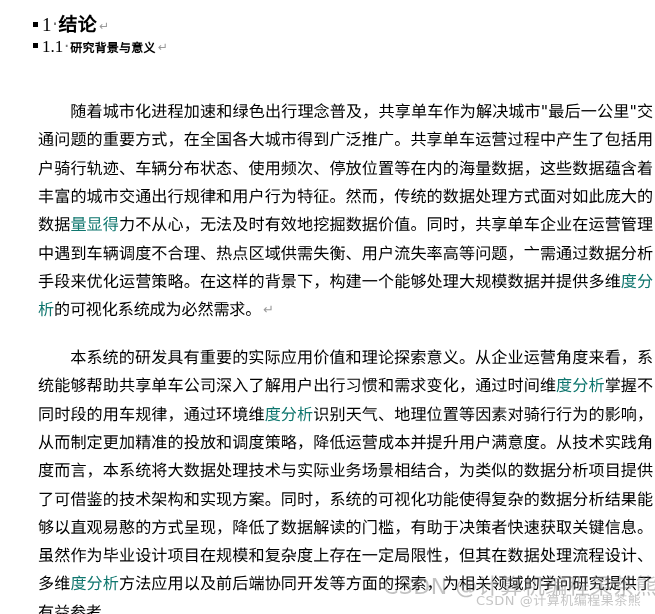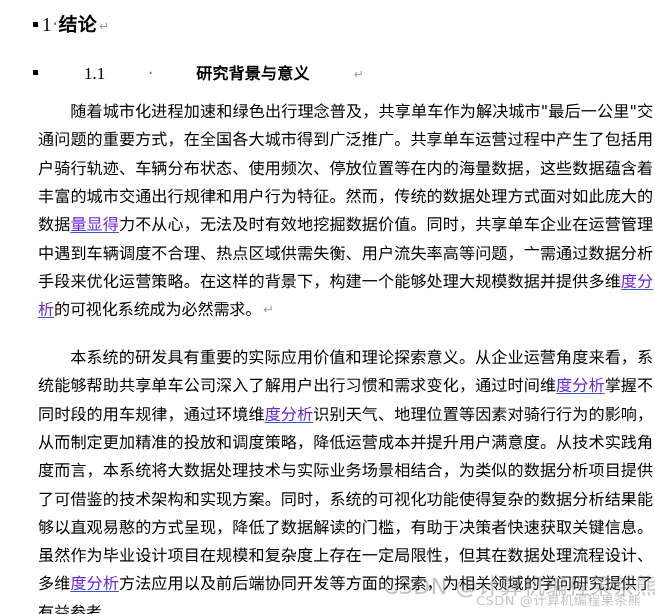--- a/index.html
+++ b/index.html
@@ -61,44 +61,43 @@
     font-size: 12px;
     margin-left: 2px;
     position: relative;
     top: -1px;
   }
 
   #heading-1 { top: 9px; font-size: 19px; }
   #heading-1 .h-text { font-size: 19px; }
   #heading-1 .h-num  { font-size: 19px; }
 
-  #heading-1-1 { top: 60px; font-size: 17px; gap: 42px; }
-  #heading-1-1 .h-text { font-size: 16px; }
+  #heading-1-1 { top: 36px; font-size: 17px; }
+  #heading-1-1 .h-text { font-size: 12px; }
   #heading-1-1 .h-num  { font-size: 17px; }
 
   
   .para {
     position: absolute;
     left: 38px;
     width: 615px;
     font-family: "DejaVu Sans", "Liberation Sans", sans-serif;
     font-size: 16.1px;
     line-height: 28.3px;
     color: #000000;
     text-align: justify;
     text-justify: inter-ideograph;
     text-indent: 2em;
     letter-spacing: -0.15px;
     word-break: break-all;
   }
   #para-1 { top: 82px; }
   #para-2 { top: 328px; }
   .sp-blue {
-    color: #6d28d9;
-    text-decoration: underline;
+    color: #0f766e;
     text-decoration-color: #2b5fc4;
     text-underline-offset: 2px;
     text-decoration-thickness: 1px;
   }
   .para .pilcrow { font-size: 13px; }
 
   
   .watermark {
     position: absolute;
     pointer-events: none;

